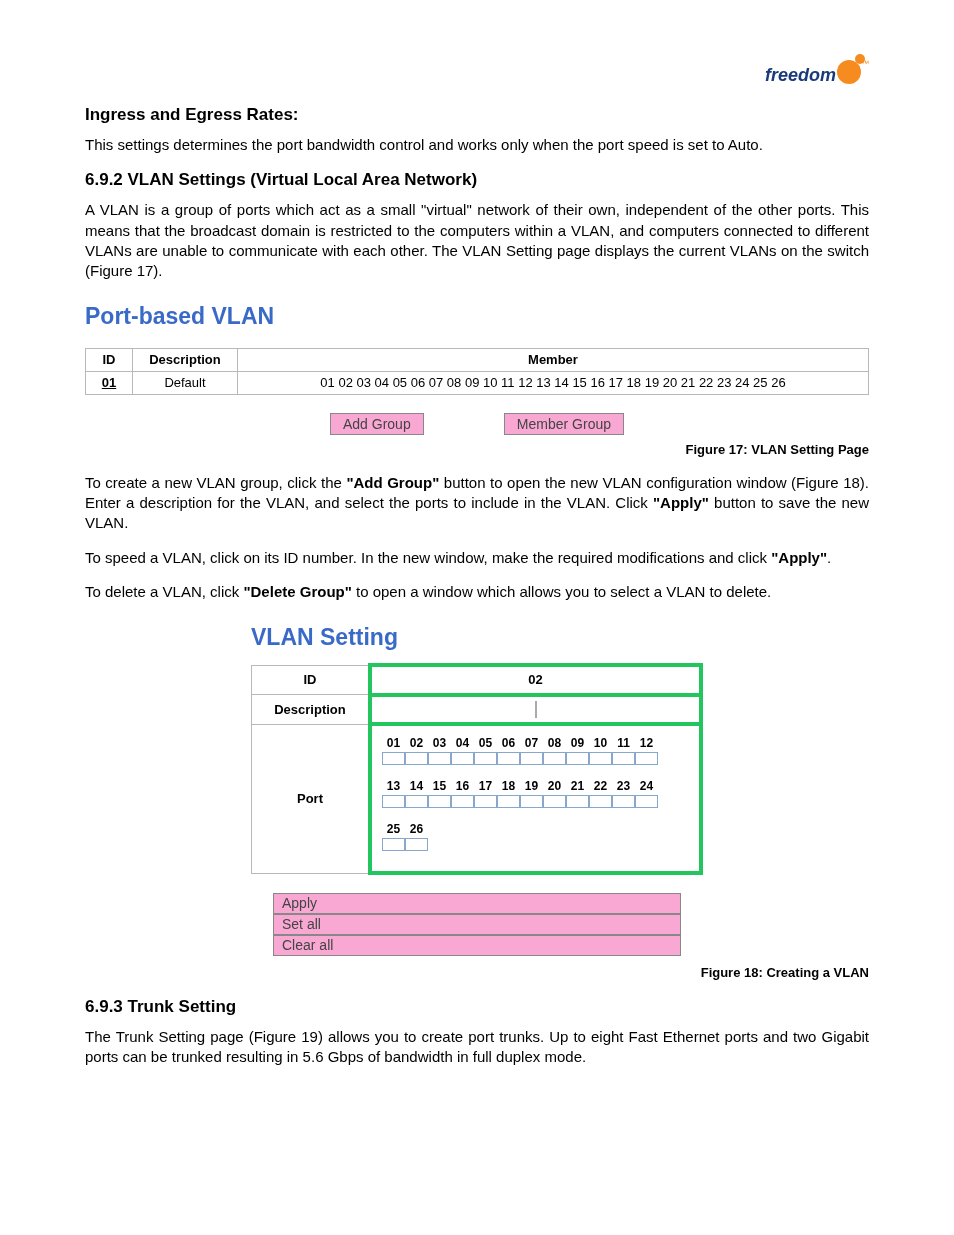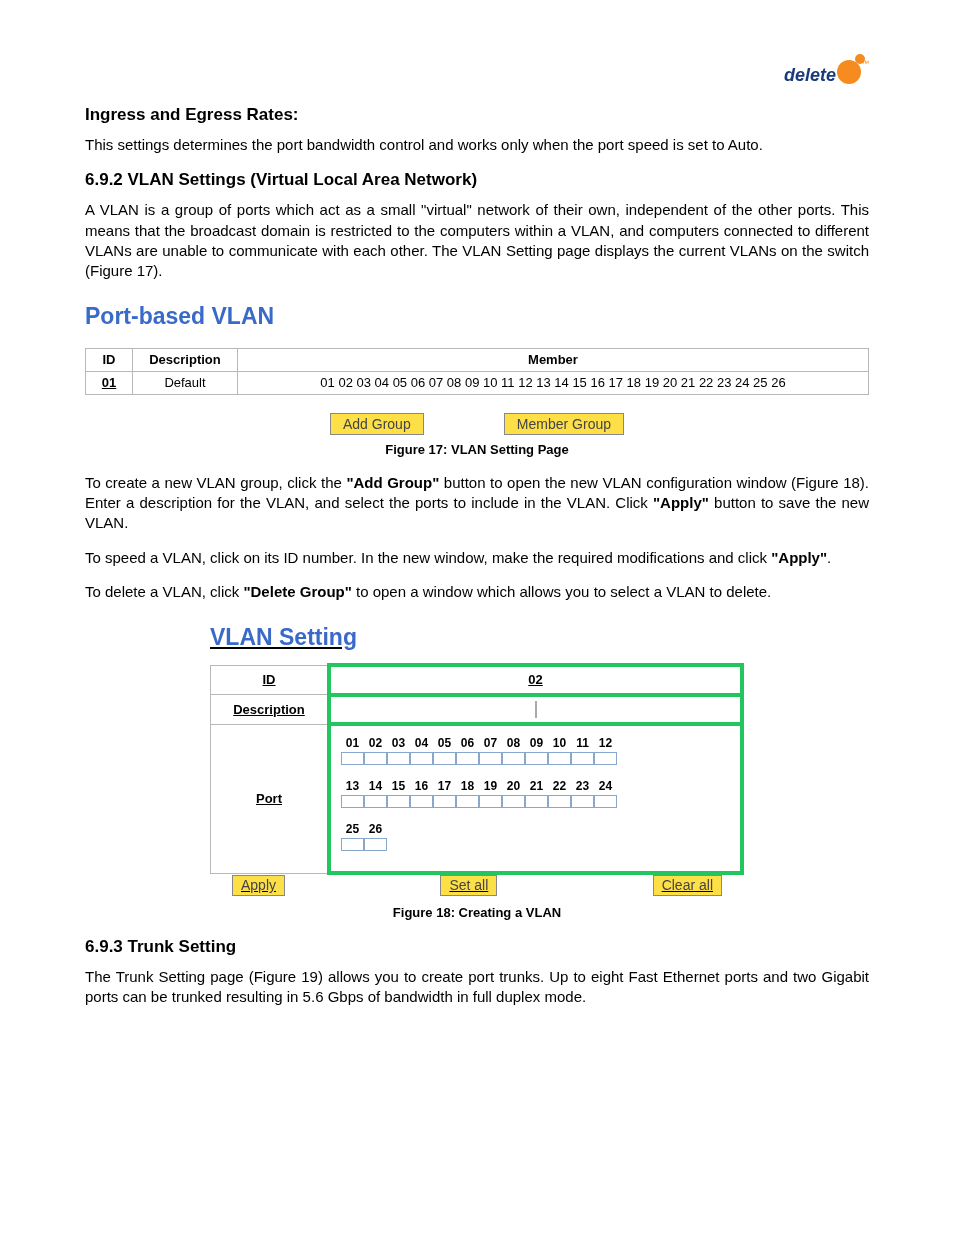--- a/index.html
+++ b/index.html
@@ -83,47 +83,46 @@
     color: #000;
     text-decoration: underline;
     font-weight: bold;
   }
   .vlan-table td.id-cell { text-align:center; }
   .member-cell { letter-spacing: 0px; }
 
   .btn {
     display: inline-block;
     border: 1px solid #888;
-    background: #fde047;
+    background: #f9a8d4;
     font-family: Tahoma, sans-serif;
     font-size: 14px;
     color: #444;
     padding: 1px 12px;
     cursor: pointer;
   }
   .btn-row {
     text-align: center;
     margin-bottom: 6px;
   }
   .btn-row .btn { margin: 0 38px; }
 
   .fig-caption {
-    text-align: center;
+    text-align: right;
     font-weight: bold;
     font-size: 13px;
     margin: 2px 0 14px 0;
   }
 
   .bold { font-weight: bold; }
 
   
   .vlan-setting-wrap {
-    width: 534px;
+    width: 452px;
     margin: 10px auto 8px;
-    text-decoration: underline;
   }
   .vlan-setting-table {
     border-collapse: collapse;
     width: 100%;
     font-family: Verdana, Tahoma, sans-serif;
     font-size: 13px;
     margin-top: 10px;
   }
   .vlan-setting-table th {
     border: 1px solid #b8b8b8;
@@ -164,32 +163,34 @@
   }
   .cb {
     display: inline-block;
     width: 13px;
     height: 13px;
     border: 1px solid #87a8cc;
     box-sizing: border-box;
     vertical-align: top;
   }
   .vlan-btn-row {
+    margin-top: 18px;
     display: flex;
     justify-content: space-between;
     padding: 0 22px;
+    flex-direction: column;
   }
   .vlan-btn-row .btn { padding: 0px 8px; }
 </style>
 </head>
 <body>
 
 <div class="logo-wrap">
   <span class="logo">
-    <span class="blue">delete</span><span class="circle"></span><span class="tm">™</span>
+    <span class="blue">freedom</span><span class="circle"></span><span class="tm">™</span>
   </span>
 </div>
 
 <h4>Ingress and Egress Rates:</h4>
 <p class="just">This settings determines the port bandwidth control and works only when the port speed is set to Auto.</p>
 
 <h4>6.9.2   VLAN Settings (Virtual Local Area Network)</h4>
 <p class="just">A VLAN is a group of ports which act as a small "virtual" network of their own, independent of the other ports. This means that the broadcast domain is restricted to the computers within a VLAN, and computers connected to different VLANs are unable to communicate with each other.   The VLAN Setting page displays the current VLANs on the switch (Figure 17).</p>
 
 <div class="section-title-blue">Port-based VLAN</div>

